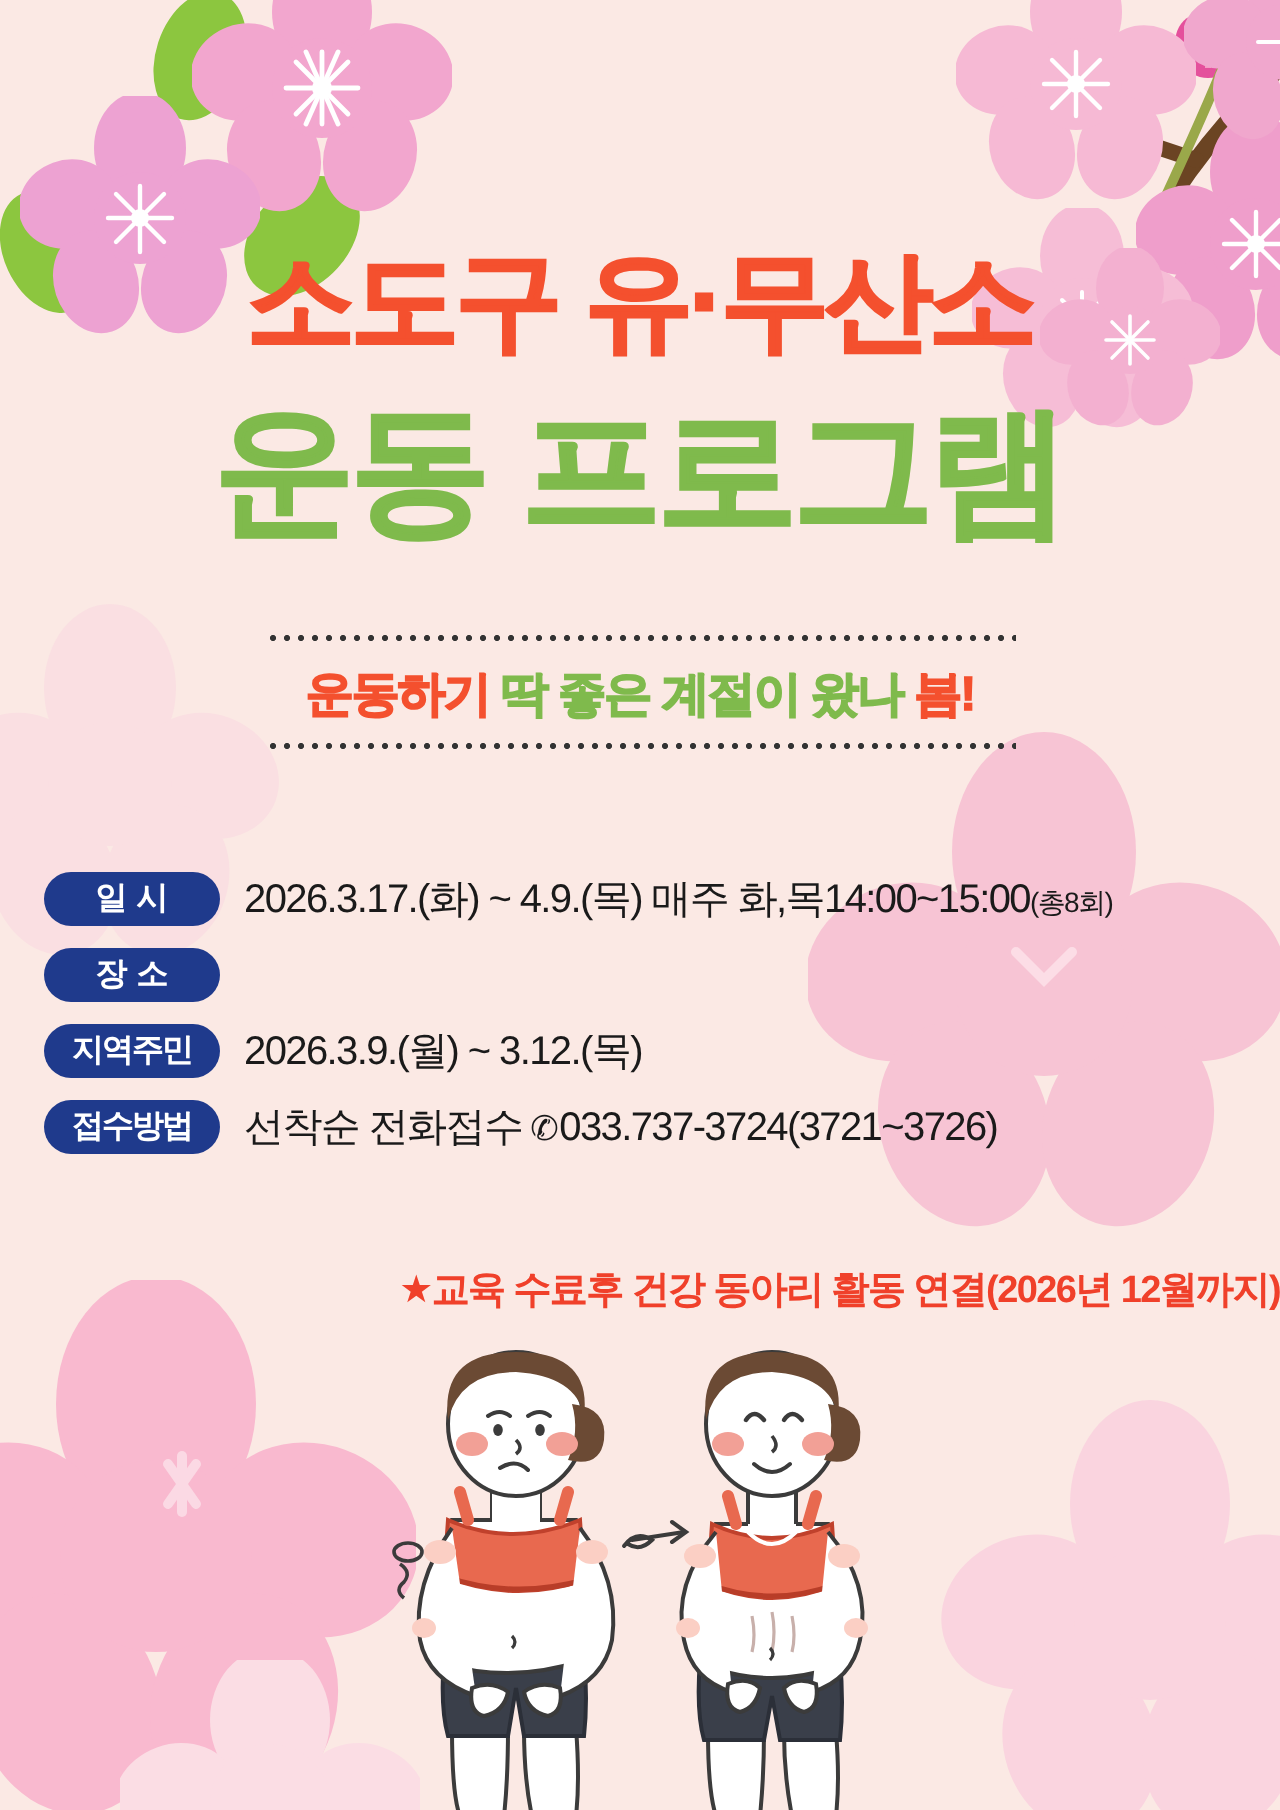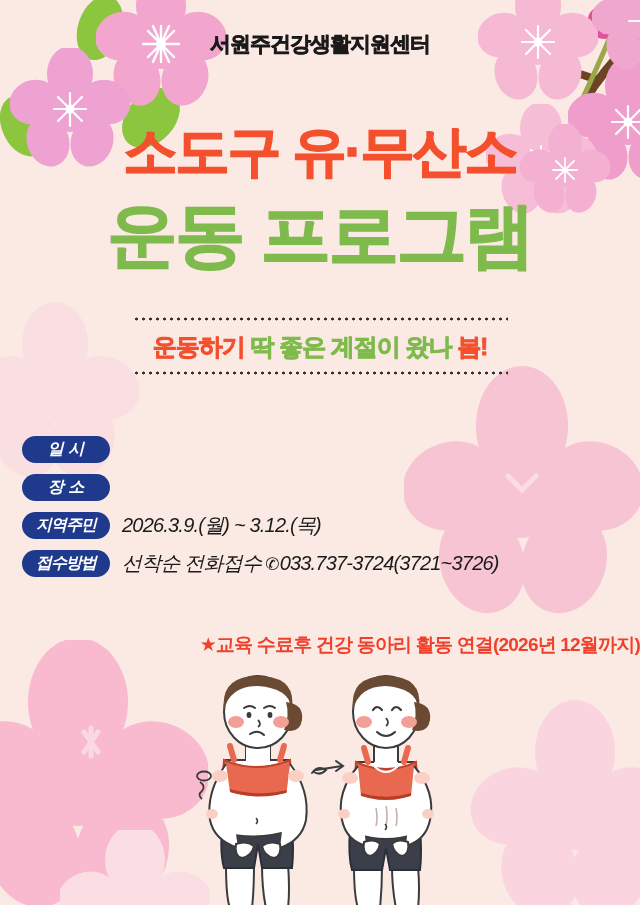--- a/index.html
+++ b/index.html
@@ -56,21 +56,21 @@
   .tagline{
     position:absolute;top:331px;left:0;width:640px;
     text-align:center;
     font-size:24px;font-weight:bold;letter-spacing:-1px;
     z-index:6;
   }
   .tagline .o{color:#f4502e;-webkit-text-stroke:0.8px #f4502e;}
   .tagline .g{color:#7fba4c;-webkit-text-stroke:0.8px #7fba4c;}
 
   
-  .info{position:absolute;top:430px;left:22px;width:600px;z-index:6;font-style:italic;}
+  .info{position:absolute;top:430px;left:22px;width:600px;z-index:6;}
   .row{display:flex;align-items:center;height:38px;}
   .pill{
     width:88px;min-width:88px;height:27px;
     background:#1f3a8c;color:#fff;
     border-radius:14px;
     display:flex;align-items:center;justify-content:center;
     font-size:16px;font-weight:bold;letter-spacing:0px;
   }
   .pill.wide{letter-spacing:-1px;}
   .val{
@@ -298,37 +298,39 @@
     <svg style="left:60px;top:830px;" width="150" height="130" viewBox="0 0 150 130">
       <g fill="#fbdde4">
         <ellipse cx="75" cy="30" rx="30" ry="36"></ellipse>
         <ellipse cx="28" cy="70" rx="32" ry="28" transform="rotate(-20 28 70)"></ellipse>
         <ellipse cx="122" cy="70" rx="32" ry="28" transform="rotate(20 122 70)"></ellipse>
         <circle cx="75" cy="72" r="30"></circle>
       </g>
     </svg>
   </div>
 
-  <div class="center-name">서원주건강생활지원센터</div>
 
   <div class="title1">소도구 유·무산소</div>
   <div class="title2">운동 프로그램</div>
 
   <div class="dots top"></div>
   <div class="tagline">
     <span class="o">운동하기</span>
     <span class="g">딱 좋은 계절이 왔나</span>
     <span class="o">봄!</span>
   </div>
   <div class="dots bottom"></div>
 
   <div class="info">
 
     <div class="row">
       <div class="pill">일 시</div>
+      <div class="val">
+        <span>2026.3.17.(화) ~ 4.9.(목) 매주 화,목14:00~15:00</span><span class="small">(총8회)</span>
+      </div>
     </div>
 
 
     <div class="row">
       <div class="pill">장 소</div>
     </div>
 
     <div class="row">
       <div class="pill wide">지역주민</div>
       <div class="val">2026.3.9.(월) ~ 3.12.(목)</div>

